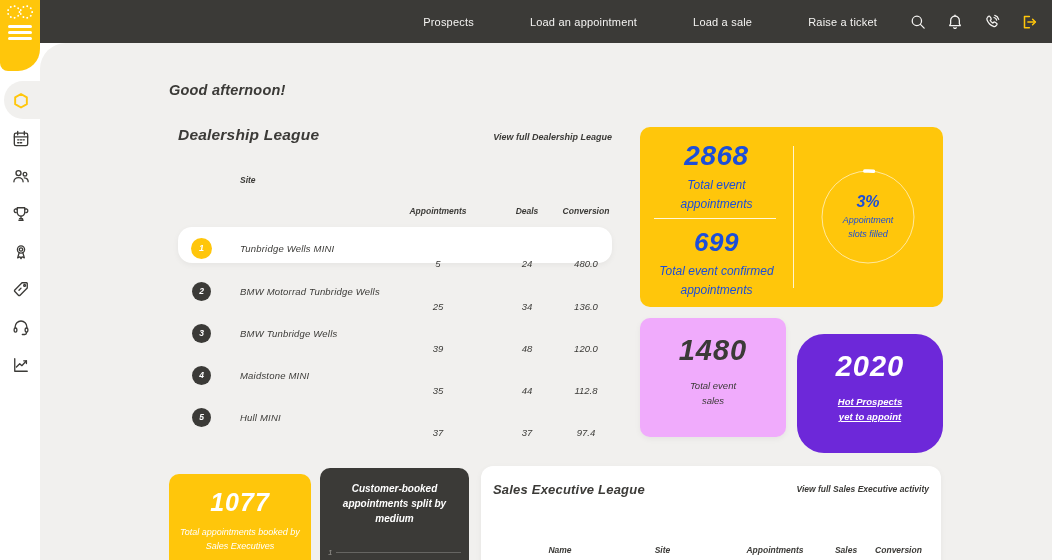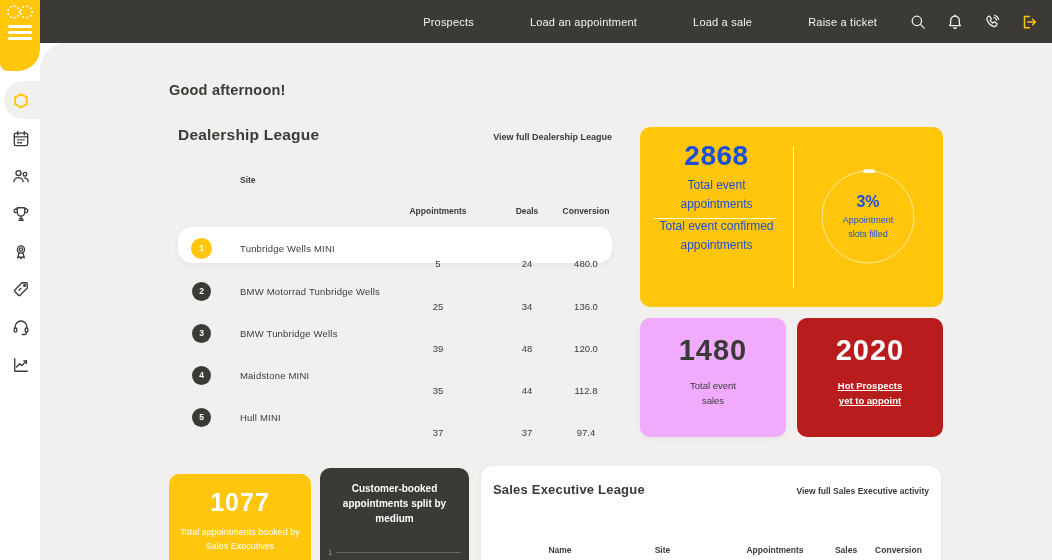--- a/index.html
+++ b/index.html
@@ -30,21 +30,21 @@
     border-radius:19px 0 0 19px; z-index:3; }
   .side-icon { position:absolute; left:10px; width:21px; height:21px; z-index:4; cursor:pointer;
     display:flex; align-items:center; justify-content:center; }
   .side-icon svg { stroke:#3B3A37; fill:none; stroke-width:1.6; stroke-linecap:round; stroke-linejoin:round; }
   .side-icon.active svg { stroke:#FFC60B; stroke-width:2.3; }
 
   
   .content-bg { position:absolute; left:40px; top:43px; width:1012px; height:517px;
     background:#F1F0EE; border-top-left-radius:26px; z-index:1; }
 
-  .abs { position:absolute; z-index:4; }
+  .abs { position:absolute; z-index:4;font-style:italic; }
 
   .greeting { left:169px; top:82px; font-size:14.5px; font-weight:700; letter-spacing:.2px; }
 
   
   .dl { left:178px; top:126px; width:434px; }
   .dl-head { display:flex; justify-content:space-between; align-items:flex-end; }
   .dl-title { font-size:15.5px; font-weight:700; letter-spacing:.2px; }
   .dl-link { font-size:9px; font-weight:700; cursor:pointer; padding-bottom:2px; }
   .dl-headers { display:grid; grid-template-columns:46px 158px 112px 66px 52px; margin-top:31px;
     font-size:8.5px; font-weight:700; color:#3B3A37; }
@@ -72,41 +72,41 @@
   .sc-left .n2 { font-size:26px; margin-top:14px; }
   .sc-vline { position:absolute; left:153px; top:19px; width:1px; height:142px; background:rgba(255,255,255,.8); }
   .donut-wrap { position:absolute; left:178px; top:40px; width:100px; height:100px; }
   .donut-txt { position:absolute; left:0; top:0; width:100px; height:100px; display:flex;
     flex-direction:column; align-items:center; justify-content:center; text-align:center; }
   .donut-pct { font-size:16px; font-weight:700; }
   .donut-lbl { font-size:9px; line-height:1.5; margin-top:3px; }
 
   .mini-card { width:146px; height:119px; border-radius:10px; text-align:center; }
   .mini-white { left:640px; top:318px; background:#f0abfc; box-shadow:0 2px 6px rgba(0,0,0,.05); }
-  .mini-dark  { left:797px; top:318px; background:#b91c1c; color:#ffffff; }
+  .mini-dark  { left:797px; top:334px; background:#6d28d9; color:#ffffff;border-radius:27px; }
   .mini-num { font-size:29px; font-weight:700; letter-spacing:1px; margin-top:16px; }
   .mini-lbl { font-size:9.5px; line-height:1.6; margin-top:11px; }
   .mini-lbl.link { text-decoration:underline; cursor:pointer; font-weight:700; }
 
   
   .booked-card { left:169px; top:474px; width:142px; height:120px; background:#FFC60B;
     border-radius:10px; color:#ffffff; text-align:center; }
   .booked-card .mini-num { font-size:25px; margin-top:14px; }
   .booked-card .mini-lbl { margin-top:8px; font-size:9px; }
 
   .medium-card { left:320px; top:468px; width:149px; height:126px; background:#3B3A37;
     border-radius:10px; color:#ffffff; }
   .medium-title { font-size:10px; font-weight:700; text-align:center; line-height:1.5; padding:13px 10px 0; }
   .medium-chart { display:flex; align-items:center; margin:22px 8px 0 8px; }
   .medium-tick { font-size:8px; color:#9a9894; margin-right:4px; }
   .medium-line { flex:1; height:1px; background:rgba(255,255,255,.22); }
 
   .sel { left:481px; top:466px; width:460px; height:128px; background:#ffffff; border-radius:12px;
     box-shadow:0 2px 6px rgba(0,0,0,.05); }
-  .sel-head { display:flex; justify-content:space-between; align-items:flex-end; padding:16px 12px 0 12px; }
+  .sel-head { display:flex; justify-content:space-between; align-items:center; padding:16px 12px 0 12px; }
   .sel-title { font-size:13px; font-weight:700; letter-spacing:.2px; }
   .sel-link { font-size:8.5px; font-weight:700; cursor:pointer; padding-bottom:1px; }
   .sel-grid { display:grid; grid-template-columns:30px 80px 125px 100px 42px 63px; width:440px; margin-left:9px; }
   .sel-headers { margin-top:17px; font-size:8.5px; font-weight:700; }
   .sel-row { margin-top:10px; height:60px; background:#3B3A37; border-radius:14px; color:#ffffff;
     align-items:start; font-size:9px; cursor:pointer; }
   .sel-row .rank { margin-left:14px; margin-top:9px; background:#FFC60B; }
   .sel-row .site2 { text-align:center; padding-top:9px; line-height:1.5; }
 </style>
 </head>
@@ -294,20 +294,21 @@
       <div class="c-center">37</div>
       <div class="c-center">97.4</div>
     </div>
   </div>
 </div>
 
 <div class="abs stat-card">
   <div class="sc-left">
     <div class="big-num n1">2868</div>
     <div class="sc-lbl" style="padding:0 28px">Total event appointments</div>
+    <div class="big-num n2">699</div>
     <div class="sc-lbl" style="padding:0 18px">Total event confirmed appointments</div>
   </div>
   <div class="sc-hr"></div>
   <div class="sc-vline"></div>
   <div class="donut-wrap">
     <svg width="100" height="100" viewBox="0 0 100 100">
       <circle cx="50" cy="50" r="46" fill="none" stroke="rgba(255,255,255,0.6)" stroke-width="1"></circle>
       <circle id="donut-arc" cx="50" cy="50" r="46" fill="none" stroke="#ffffff" stroke-width="3.5" stroke-linecap="round" transform="rotate(-94 50 50)" stroke-dasharray="8.67079572390783 280.35572840635314"></circle>
     </svg>
     <div class="donut-txt">

